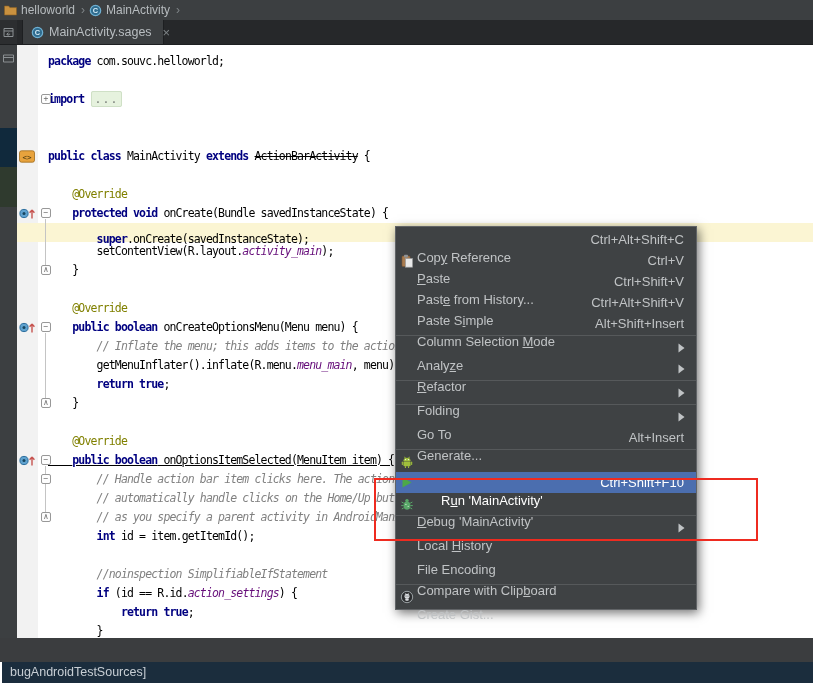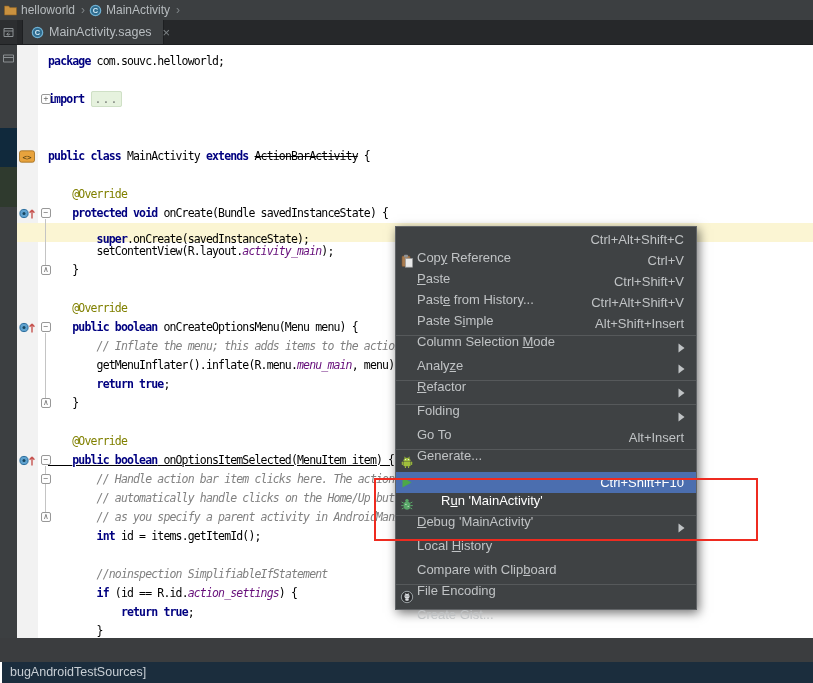--- a/index.html
+++ b/index.html
@@ -150,21 +150,21 @@
       <div class="code-line" style="top: 337px;"><span class="tok-plain">        </span><span class="tok-cm">// Inflate the menu; this adds items to the action bar if it is present.</span></div>
       <div class="code-line" style="top: 356px;"><span class="tok-plain">        getMenuInflater().inflate(R.menu.</span><span class="tok-res">menu_main</span><span class="tok-plain">, menu);</span></div>
       <div class="code-line" style="top: 375px;"><span class="tok-plain">        </span><span class="tok-kw">return true</span><span class="tok-plain">;</span></div>
       <div class="code-line" style="top: 394px;"><span class="tok-plain">    }</span></div>
       <div class="code-line" style="top: 413px;"></div>
       <div class="code-line" style="top: 432px;"><span class="tok-plain">    </span><span class="tok-ann">@Override</span></div>
       <div class="code-line" style="top: 451px; text-decoration: underline;"><span class="tok-plain">    </span><span class="tok-kw">public boolean</span><span class="tok-plain"> onOptionsItemSelected(MenuItem item) {</span></div>
       <div class="code-line" style="top: 470px;"><span class="tok-plain">        </span><span class="tok-cm">// Handle action bar item clicks here. The action bar will</span></div>
       <div class="code-line" style="top: 489px;"><span class="tok-plain">        </span><span class="tok-cm">// automatically handle clicks on the Home/Up button, so long</span></div>
       <div class="code-line" style="top: 508px;"><span class="tok-plain">        </span><span class="tok-cm">// as you specify a parent activity in AndroidManifest.xml.</span></div>
-      <div class="code-line" style="top: 527px;"><span class="tok-plain">        </span><span class="tok-kw">int</span><span class="tok-plain"> id = items.getItemId();</span></div>
+      <div class="code-line" style="top: 527px;"><span class="tok-plain">        </span><span class="tok-kw">int</span><span class="tok-plain"> id = item.getItemId();</span></div>
       <div class="code-line" style="top: 546px;"></div>
       <div class="code-line" style="top: 565px;"><span class="tok-plain">        </span><span class="tok-cm">//noinspection SimplifiableIfStatement</span></div>
       <div class="code-line" style="top: 584px;"><span class="tok-plain">        </span><span class="tok-kw">if</span><span class="tok-plain"> (id == R.id.</span><span class="tok-res">action_settings</span><span class="tok-plain">) {</span></div>
       <div class="code-line" style="top: 603px;"><span class="tok-plain">            </span><span class="tok-kw">return true</span><span class="tok-plain">;</span></div>
       <div class="code-line" style="top: 622px;"><span class="tok-plain">        }</span></div>
     </div>
   <div id="gutterLayer">
       <div class="fold-marker" style="top: 94px;">+</div>
       <span class="icon gutter-icon" style="left: 19px; top: 150px; position: absolute;">
         <svg width="16" height="13" viewBox="0 0 16 13">
@@ -327,25 +327,25 @@
         <span class="mi-label">Local <u>H</u>istory</span>
         <span class="mi-arrow" style="margin-left: auto;">
           <svg width="7" height="10" viewBox="0 0 7 10">
             <polygon points="0.5,0.5 6.5,5 0.5,9.5" fill="#c0c3c5"></polygon>
           </svg>
         </span>
       </div>
       <div class="menu-sep"></div>
       <div class="menu-row">
         <span class="mi-icon"></span>
+        <span class="mi-label">File Encoding</span>
+      </div>
+      <div class="menu-row">
+        <span class="mi-icon"></span>
         <span class="mi-label">Compare with Clip<u>b</u>oard</span>
-      </div>
-      <div class="menu-row">
-        <span class="mi-icon"></span>
-        <span class="mi-label">File Encoding</span>
       </div>
       <div class="menu-sep"></div>
       <div class="menu-row">
         <span class="mi-icon">
           <svg width="14" height="14" viewBox="0 0 14 14">
             <circle cx="7" cy="7" r="5.7" fill="#2b2d2f" stroke="#9aa0a3" stroke-width="1"></circle>
             <path d="M4.6 4.2l1-1 .6.9h1.6l.6-.9 1 1z" fill="#dadde0"></path>
             <circle cx="7" cy="6.3" r="2.5" fill="#dadde0"></circle>
             <circle cx="6" cy="6" r="0.5" fill="#2b2d2f"></circle>
             <circle cx="8" cy="6" r="0.5" fill="#2b2d2f"></circle>

